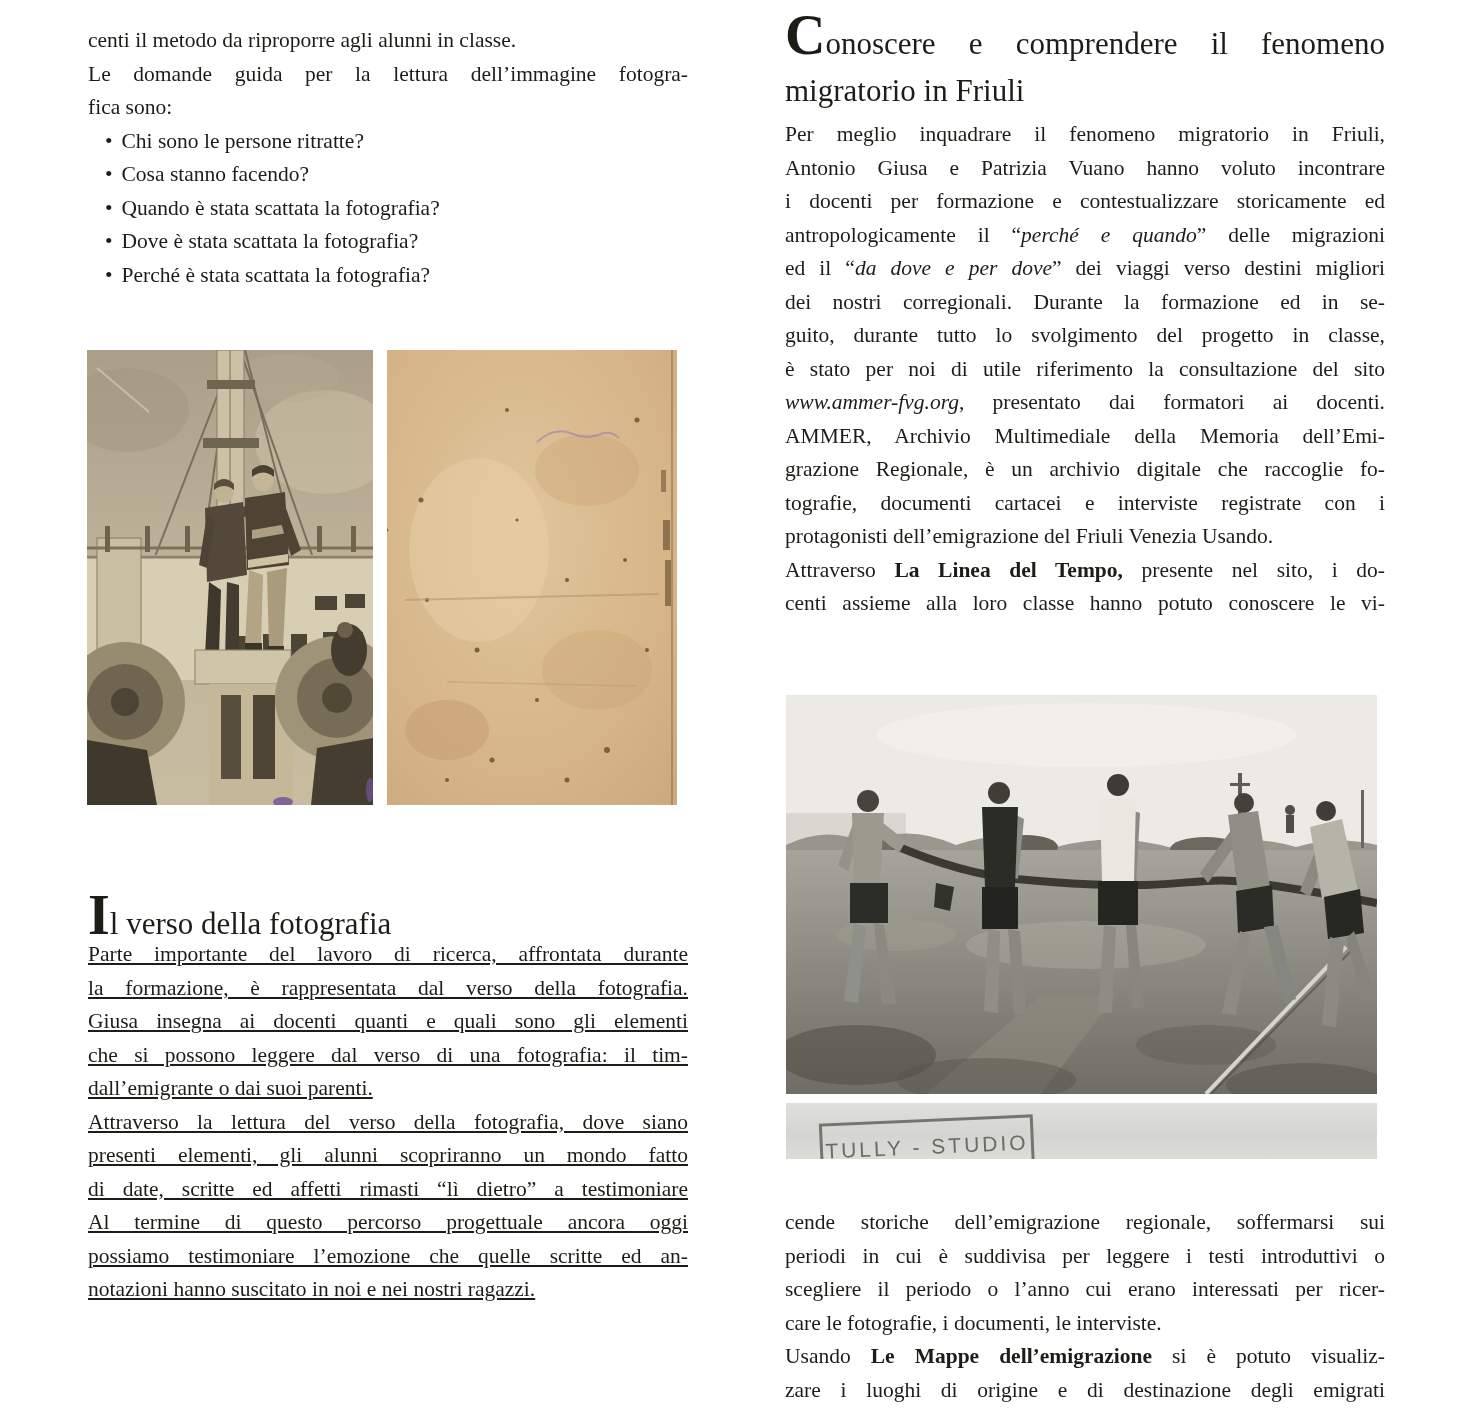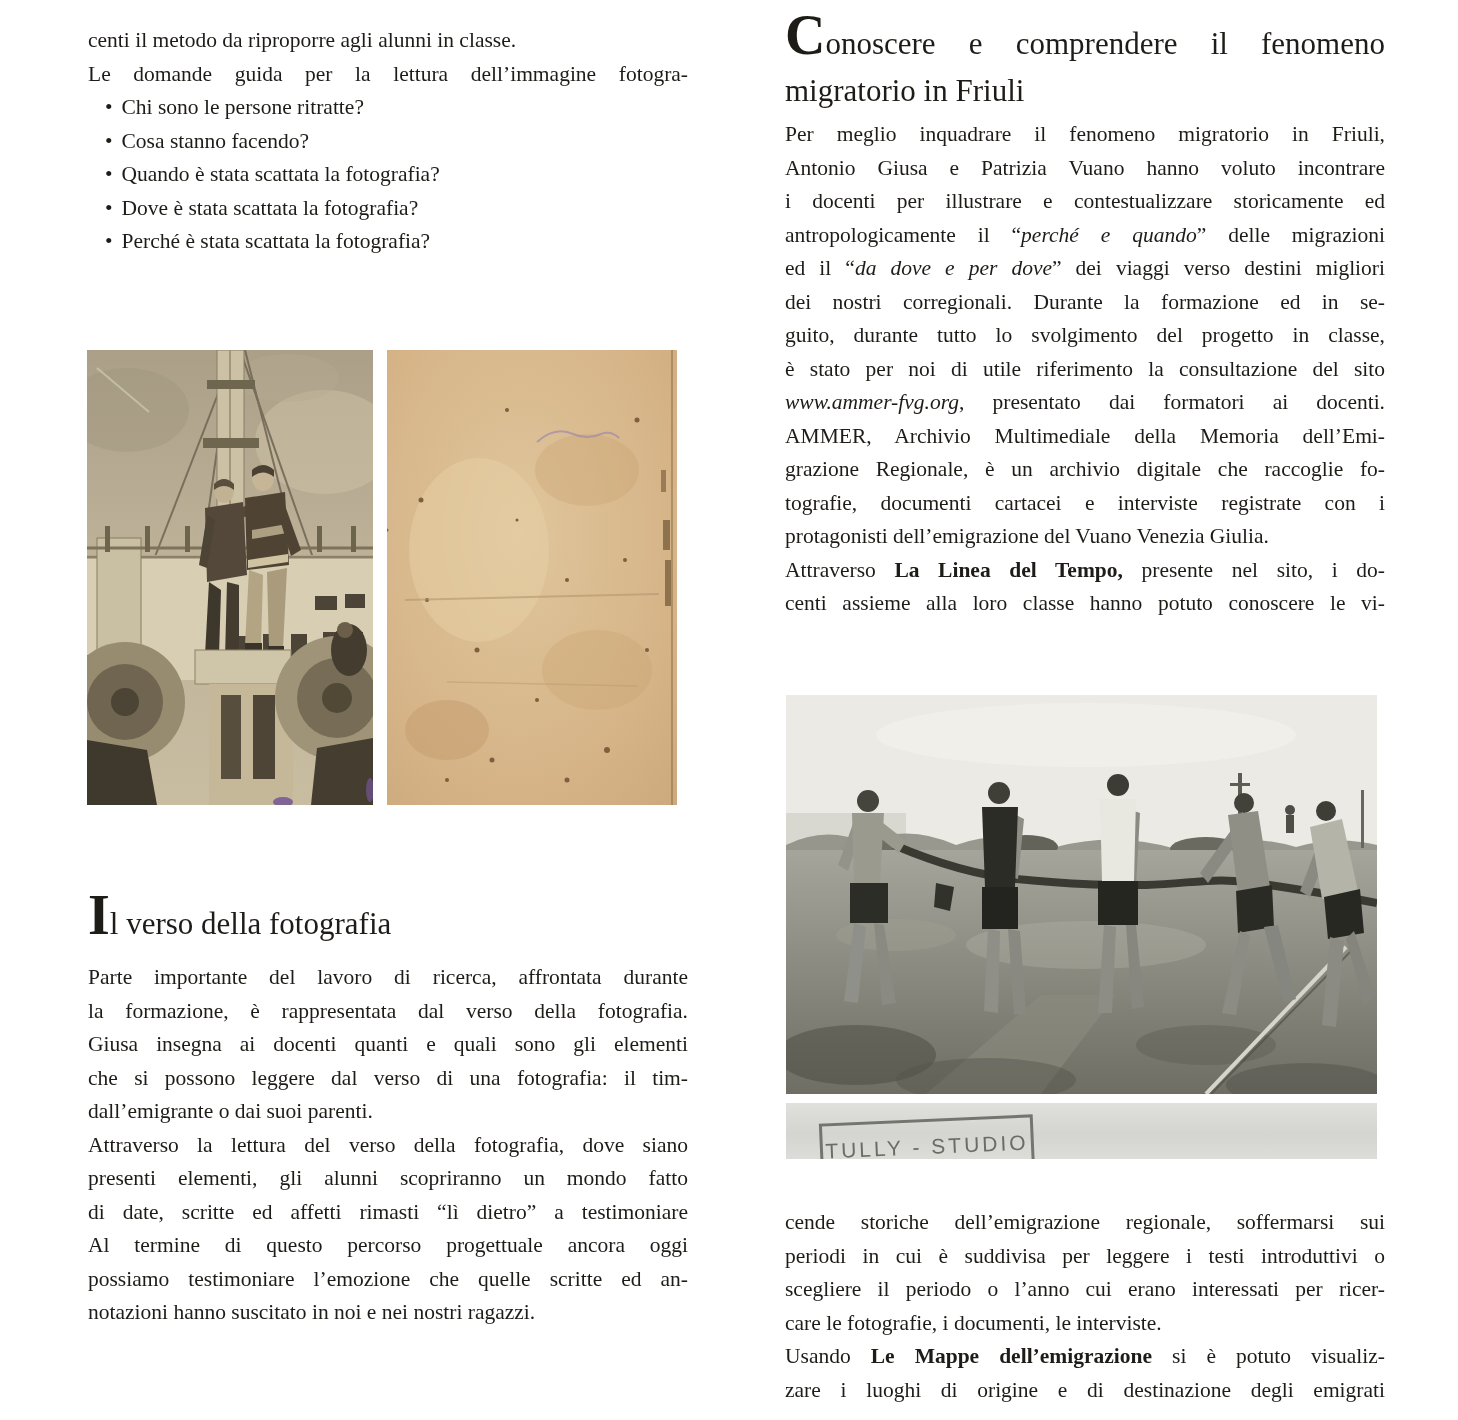--- a/index.html
+++ b/index.html
@@ -24,20 +24,21 @@
          color:#6c6c66;text-align:center;padding-top:13px;box-sizing:border-box;}
 </style>
 </head>
 <body>
 
 <div class="page">
 
   <div class="col" style="left:88px;top:24px;">
       <div class="line last"><span>centi il metodo da riproporre agli alunni in classe.</span></div>
       <div class="line"><span>Le domande guida per la lettura dell’immagine fotogra-</span></div>
+      <div class="line last"><span>fica sono:</span></div>
       <div class="line last bullet"><span class="dot">•</span><span>Chi sono le persone ritratte?</span></div>
       <div class="line last bullet"><span class="dot">•</span><span>Cosa stanno facendo?</span></div>
       <div class="line last bullet"><span class="dot">•</span><span>Quando è stata scattata la fotografia?</span></div>
       <div class="line last bullet"><span class="dot">•</span><span>Dove è stata scattata la fotografia?</span></div>
       <div class="line last bullet"><span class="dot">•</span><span>Perché è stata scattata la fotografia?</span></div>
     </div>
 
   <div class="photo" style="left:87px;top:350px;width:286px;height:455px;">
     <svg width="286" height="455" viewBox="0 0 286 455" xmlns="http://www.w3.org/2000/svg">
       <defs>
@@ -173,21 +174,21 @@
         <line x1="18" y1="250" x2="272" y2="244" stroke="#b5966f" stroke-width="2" opacity="0.6"></line>
         <line x1="60" y1="332" x2="250" y2="336" stroke="#bb9c74" stroke-width="1.5" opacity="0.5"></line>
       </g>
     </svg>
   </div>
 
   <div class="col heading" style="left:88px;top:900px;">
       <div class="line last"><span class="init">I</span><span class="b">l verso della fotografia</span></div>
     </div>
 
-  <div class="col" style="left:88px;top:961px;">
+  <div class="col" style="left:88px;top:938px;text-decoration:underline;">
       <div class="line"><span>Parte importante del lavoro di ricerca, affrontata durante</span></div>
       <div class="line"><span>la formazione, è rappresentata dal verso della fotografia.</span></div>
       <div class="line"><span>Giusa insegna ai docenti quanti e quali sono gli elementi</span></div>
       <div class="line"><span>che si possono leggere dal verso di una fotografia: il tim-</span></div>
       <div class="line last"><span>dall’emigrante o dai suoi parenti.</span></div>
       <div class="line"><span>Attraverso la lettura del verso della fotografia, dove siano</span></div>
       <div class="line"><span>presenti elementi, gli alunni scopriranno un mondo fatto</span></div>
       <div class="line"><span>di date, scritte ed affetti rimasti “lì dietro” a testimoniare</span></div>
       <div class="line"><span>Al termine di questo percorso progettuale ancora oggi</span></div>
       <div class="line"><span>possiamo testimoniare l’emozione che quelle scritte ed an-</span></div>
@@ -195,31 +196,31 @@
     </div>
 
   <div class="col heading" style="left:785px;top:20px;">
       <div class="line"><span class="init">C</span><span class="b">onoscere e comprendere il fenomeno</span></div>
       <div class="line last"><span class="b">migratori</span><span>o in Friuli</span></div>
     </div>
 
   <div class="col" style="left:785px;top:118px;">
       <div class="line"><span>Per meglio inquadrare il fenomeno migratorio in Friuli,</span></div>
       <div class="line"><span>Antonio Giusa e Patrizia Vuano hanno voluto incontrare</span></div>
-      <div class="line"><span>i docenti per illustrare e contestualizzare storicamente ed</span></div>
+      <div class="line"><span>i docenti per formazione e contestualizzare storicamente ed</span></div>
       <div class="line"><span>antropologicamente il “</span><span class="i">perché e quando</span><span>” delle migrazioni</span></div>
       <div class="line"><span>ed il “</span><span class="i">da dove e per dove</span><span>” dei viaggi verso destini migliori</span></div>
       <div class="line"><span>dei nostri corregionali. Durante la formazione ed in se-</span></div>
       <div class="line"><span>guito, durante tutto lo svolgimento del progetto in classe,</span></div>
       <div class="line"><span>è stato per noi di utile riferimento la consultazione del sito</span></div>
       <div class="line"><span class="i">www.ammer-fvg.org</span><span>, presentato dai formatori ai docenti.</span></div>
       <div class="line"><span>AMMER, Archivio Multimediale della Memoria dell’Emi-</span></div>
       <div class="line"><span>grazione Regionale, è un archivio digitale che raccoglie fo-</span></div>
       <div class="line"><span>tografie, documenti cartacei e interviste registrate con i</span></div>
-      <div class="line last"><span>protagonisti dell’emigrazione del Vuano Venezia Giulia.</span></div>
+      <div class="line last"><span>protagonisti dell’emigrazione del Friuli Venezia Usando.</span></div>
       <div class="line"><span>Attraverso </span><span class="b">La Linea del Tempo,</span><span> presente nel sito, i do-</span></div>
       <div class="line"><span>centi assieme alla loro classe hanno potuto conoscere le vi-</span></div>
     </div>
 
   <div class="photo" style="left:786px;top:695px;width:591px;height:399px;">
     <svg width="591" height="399" viewBox="0 0 591 399" xmlns="http://www.w3.org/2000/svg">
       <defs>
         <linearGradient id="p3f" x1="0" y1="0" x2="0" y2="1">
           <stop offset="0" stop-color="#a5a59b"></stop>
             <stop offset="1" stop-color="#6e6e64"></stop>

